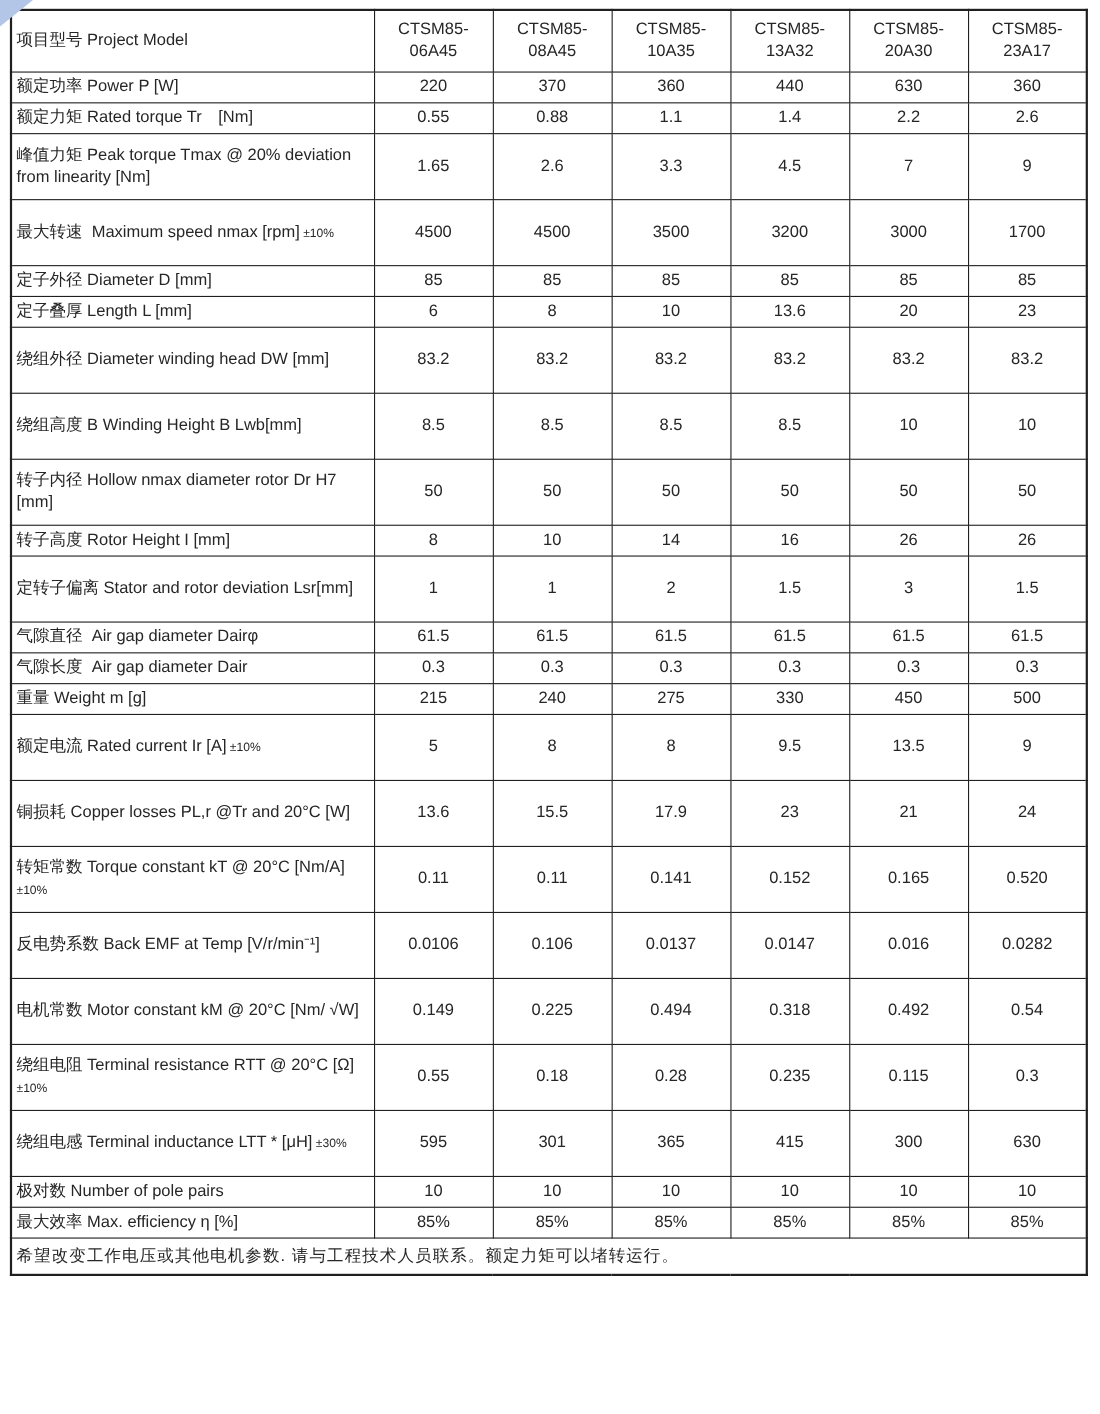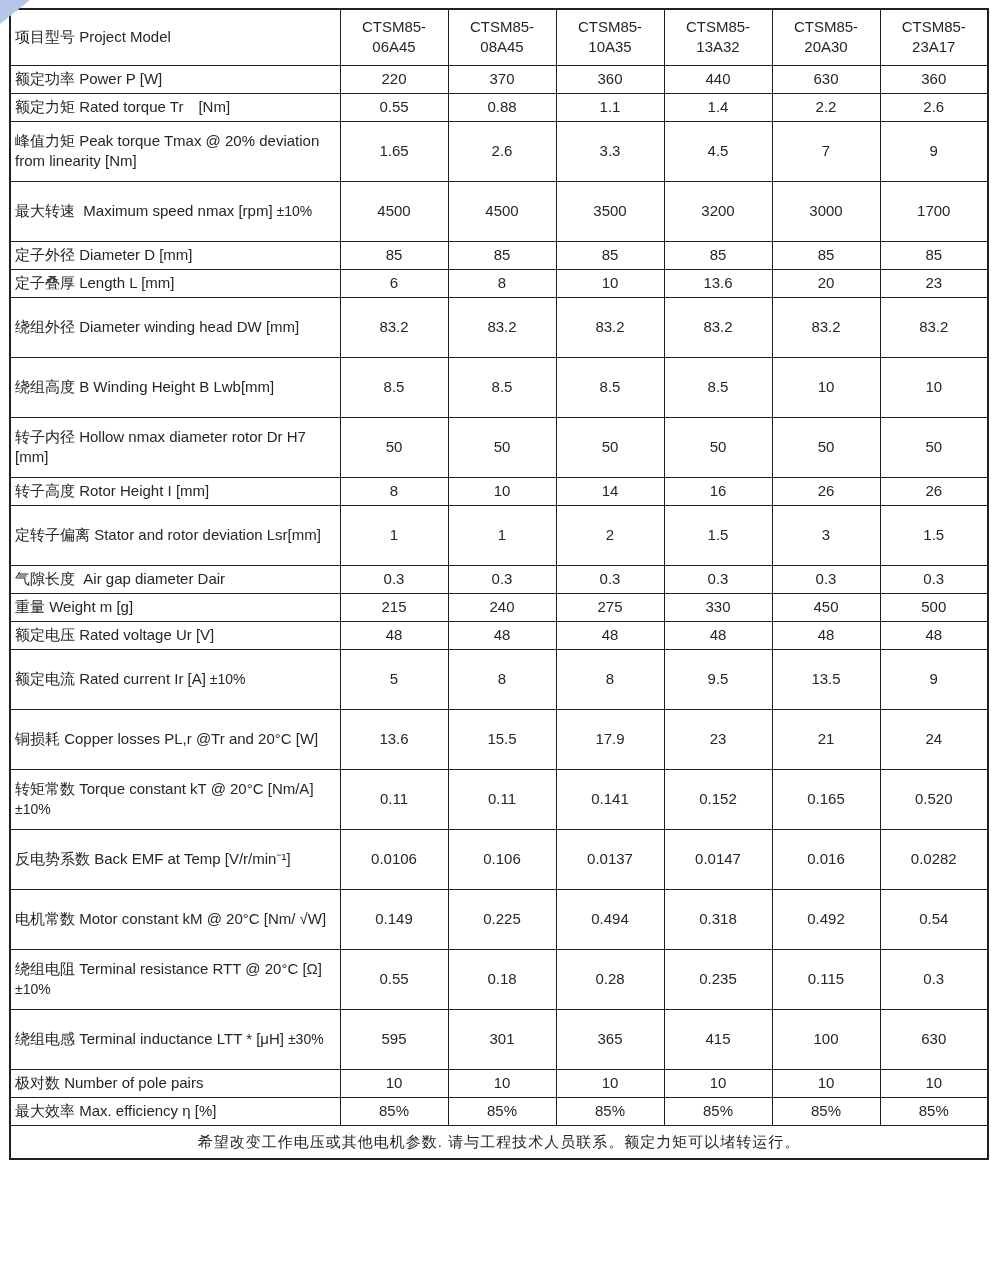--- a/index.html
+++ b/index.html
@@ -39,25 +39,24 @@
     white-space:pre-wrap;
   }
   td.val, td.colhead{
     text-align:center;
   }
   tr.hdr{height:56px;}
   tr.s{height:28px;}
   tr.d{height:60px;}
   tr.ftr{height:34px;}
   .note{
-    font-size:14px;
+    font-size:11px;
     letter-spacing:0px;
   }
   td.footer-cell{
-    text-align:center;
     color:#ff2a2a;
     font-size:16px;
     letter-spacing:1px;
   }
 </style>
 </head>
 <body>
 
 <div class="page">
   <div class="corner-clip"></div>
@@ -174,46 +173,46 @@
         <tr class="d">
           <td class="lbl">定转子偏离 Stator and rotor deviation Lsr[mm]</td>
           <td class="val">1</td>
           <td class="val">1</td>
           <td class="val">2</td>
           <td class="val">1.5</td>
           <td class="val">3</td>
           <td class="val">1.5</td>
         </tr>
         <tr class="s">
+          <td class="lbl">气隙直径  Air gap diameter Dairφ</td>
+          <td class="val">61.5</td>
+          <td class="val">61.5</td>
+          <td class="val">61.5</td>
+          <td class="val">61.5</td>
+          <td class="val">61.5</td>
+          <td class="val">61.5</td>
+        </tr>
+        <tr class="s">
           <td class="lbl">气隙长度  Air gap diameter Dair</td>
           <td class="val">0.3</td>
           <td class="val">0.3</td>
           <td class="val">0.3</td>
           <td class="val">0.3</td>
           <td class="val">0.3</td>
           <td class="val">0.3</td>
         </tr>
         <tr class="s">
           <td class="lbl">重量 Weight m [g]</td>
           <td class="val">215</td>
           <td class="val">240</td>
           <td class="val">275</td>
           <td class="val">330</td>
           <td class="val">450</td>
           <td class="val">500</td>
         </tr>
-        <tr class="s">
-          <td class="lbl">额定电压 Rated voltage Ur [V]</td>
-          <td class="val">48</td>
-          <td class="val">48</td>
-          <td class="val">48</td>
-          <td class="val">48</td>
-          <td class="val">48</td>
-          <td class="val">48</td>
-        </tr>
         <tr class="d">
           <td class="lbl">额定电流 Rated current Ir [A]<span class="note"> ±10%</span></td>
           <td class="val">5</td>
           <td class="val">8</td>
           <td class="val">8</td>
           <td class="val">9.5</td>
           <td class="val">13.5</td>
           <td class="val">9</td>
         </tr>
         <tr class="d">
@@ -260,21 +259,21 @@
           <td class="val">0.235</td>
           <td class="val">0.115</td>
           <td class="val">0.3</td>
         </tr>
         <tr class="d">
           <td class="lbl">绕组电感 Terminal inductance LTT * [μH]<span class="note"> ±30%</span></td>
           <td class="val">595</td>
           <td class="val">301</td>
           <td class="val">365</td>
           <td class="val">415</td>
-          <td class="val">100</td>
+          <td class="val">300</td>
           <td class="val">630</td>
         </tr>
         <tr class="s">
           <td class="lbl">极对数 Number of pole pairs</td>
           <td class="val">10</td>
           <td class="val">10</td>
           <td class="val">10</td>
           <td class="val">10</td>
           <td class="val">10</td>
           <td class="val">10</td>

